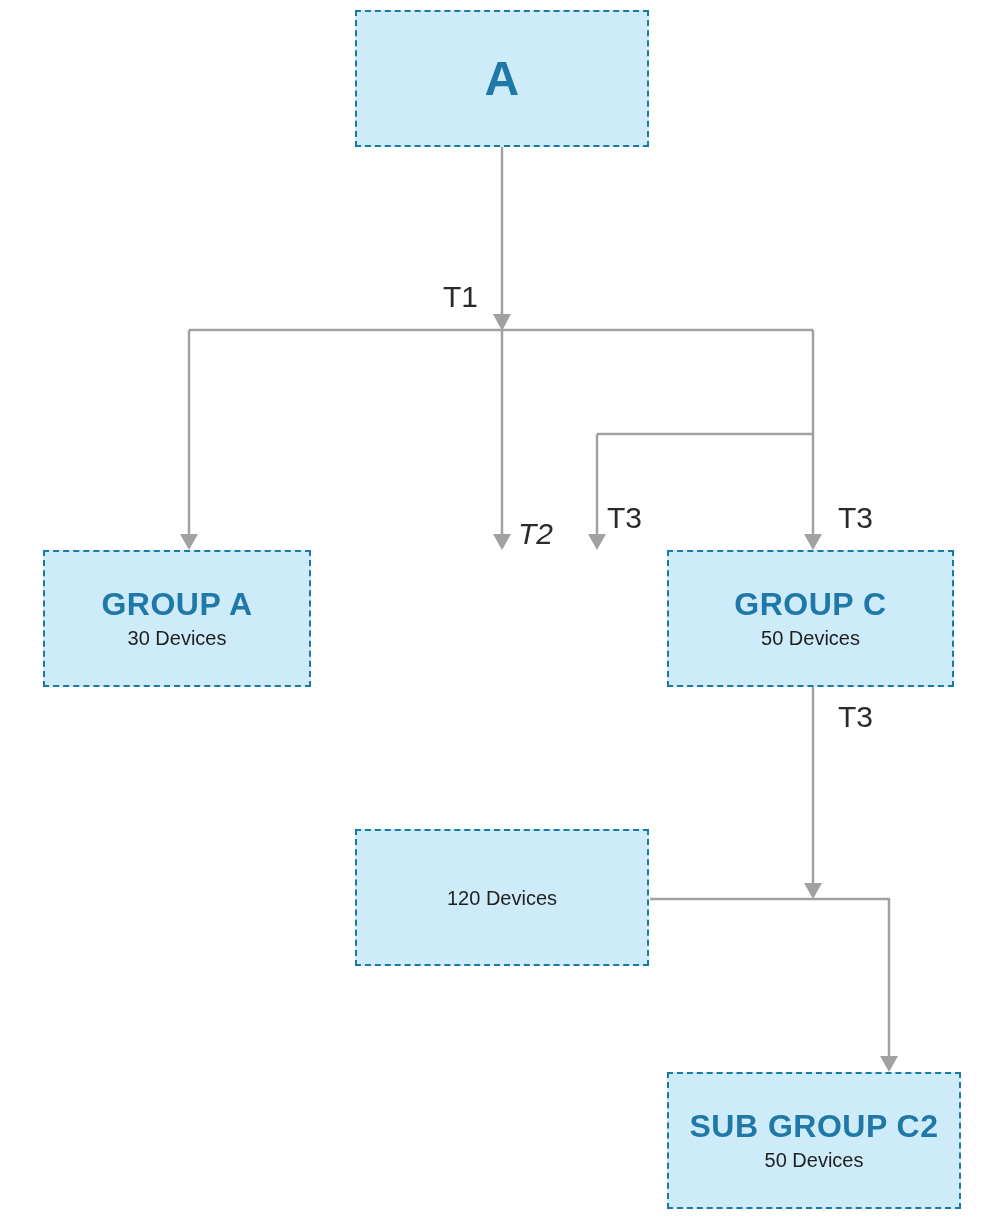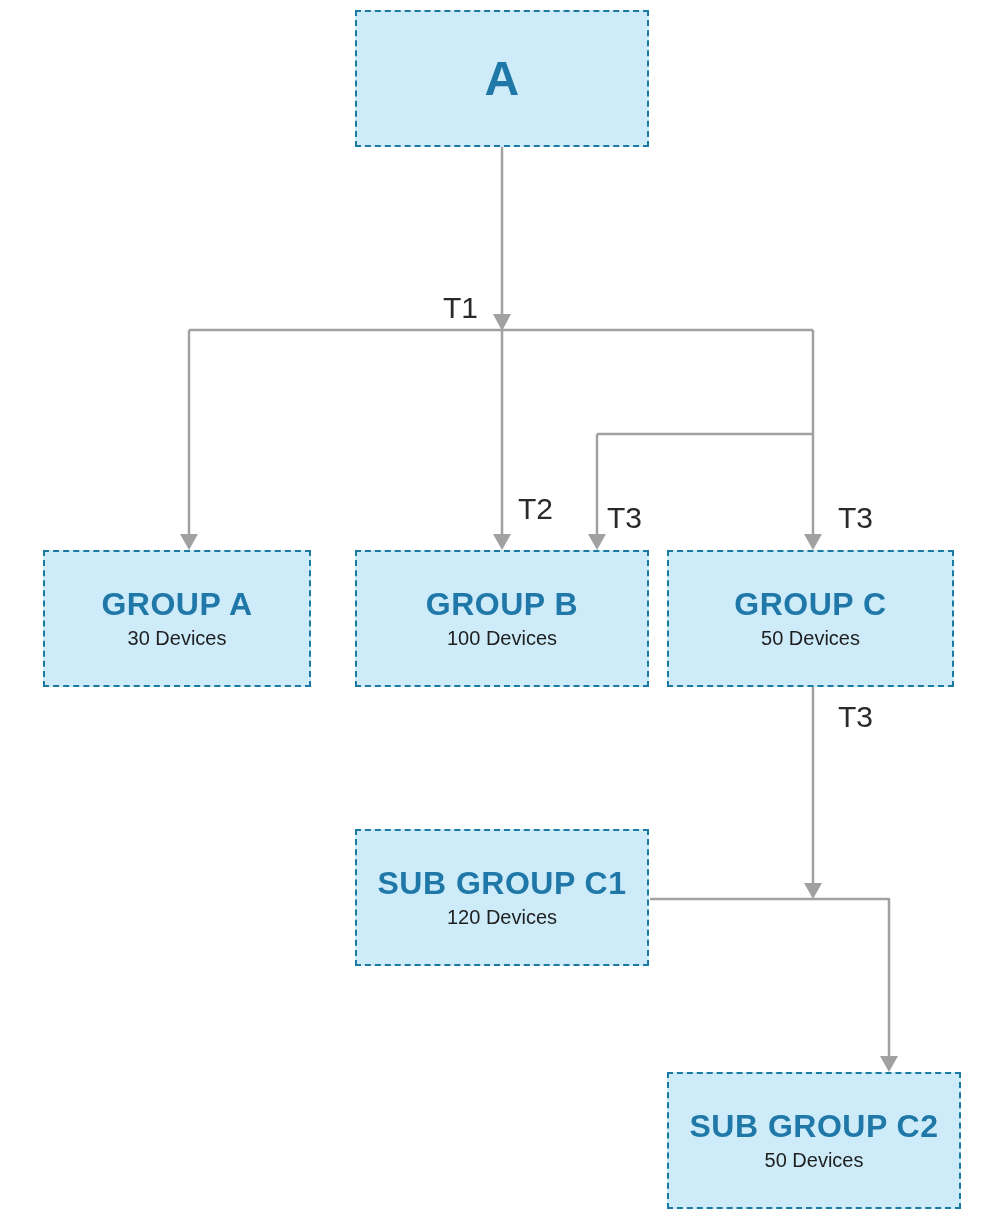--- a/index.html
+++ b/index.html
@@ -124,39 +124,34 @@
 
   <div class="node node-root" style="left:355px; top:10px; width:294px; height:137px;">
     <div class="node-title">A</div>
   </div>
 
   <div class="node" style="left:43px; top:550px; width:268px; height:137px;">
     <div class="node-title">GROUP A</div>
     <div class="node-devices">30 Devices</div>
   </div>
 
-  <div class="node" style="left:355px; top:550px; width:294px; height:137px;">
-    <div class="node-title">GROUP B</div>
-    <div class="node-devices">100 Devices</div>
-  </div>
 
   <div class="node" style="left:667px; top:550px; width:287px; height:137px;">
     <div class="node-title">GROUP C</div>
     <div class="node-devices">50 Devices</div>
   </div>
 
   <div class="node" style="left:355px; top:829px; width:294px; height:137px;">
-    <div class="node-title">SUB GROUP C1</div>
     <div class="node-devices">120 Devices</div>
   </div>
 
   <div class="node" style="left:667px; top:1072px; width:294px; height:137px;text-align:center;">
     <div class="node-title">SUB GROUP C2</div>
     <div class="node-devices">50 Devices</div>
   </div>
 
-  <div class="edge-label align-right" style="left:398px; top:282px; width:80px;margin-top:11px;">T1</div>
-  <div class="edge-label" style="left:518px; top:494px;">T2</div>
+  <div class="edge-label align-right" style="left:398px; top:282px; width:80px;">T1</div>
+  <div class="edge-label" style="left:518px; top:519px;font-style:italic;">T2</div>
   <div class="edge-label" style="left:607px; top:503px;">T3</div>
   <div class="edge-label" style="left:838px; top:503px;">T3</div>
   <div class="edge-label" style="left:838px; top:702px;">T3</div>
 
 </div>
 
 </body></html>

